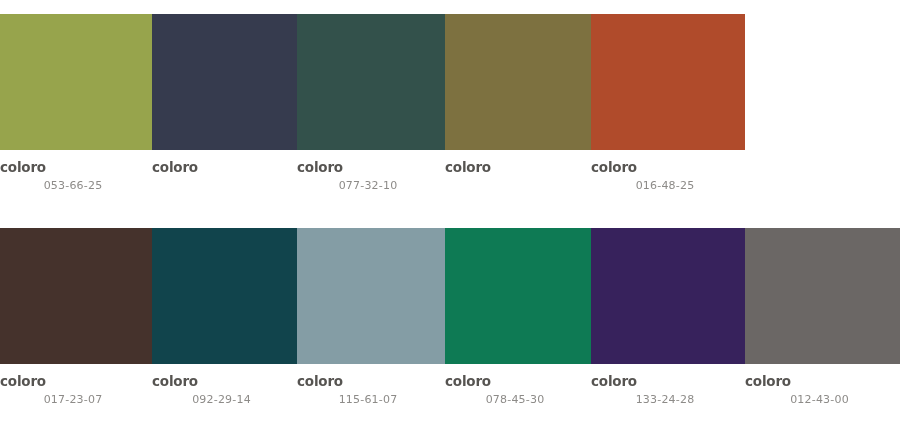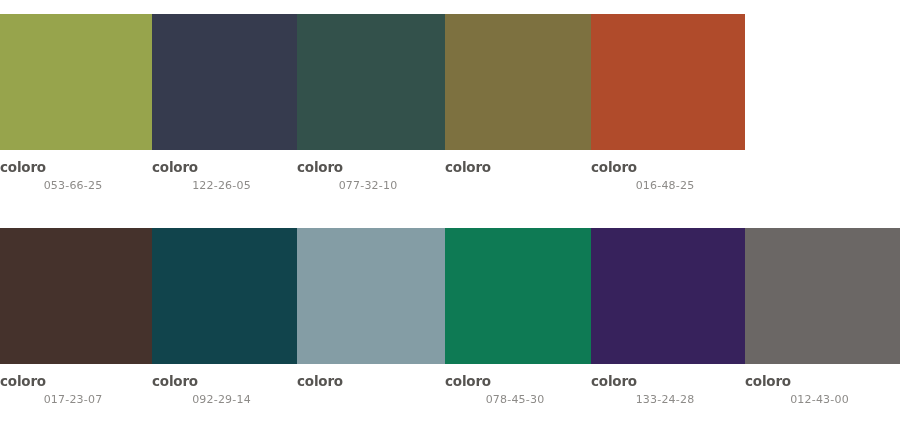--- a/index.html
+++ b/index.html
@@ -82,21 +82,20 @@
         <div class="swatch" title="045-50-17" style="width: 146px; background: rgb(125, 113, 64);"></div>
         <div class="swatch" title="016-48-25" style="width: 154px; background: rgb(176, 75, 43);"></div>
       </div>
     <div class="label-strip">
         <div class="label-cell" style="width: 152px;">
           <div class="brand">coloro</div>
           <div class="code">053-66-25</div>
         </div>
         <div class="label-cell" style="width: 145px;">
           <div class="brand">coloro</div>
-          <div class="code">122-26-05</div>
         </div>
         <div class="label-cell" style="width: 148px;">
           <div class="brand">coloro</div>
           <div class="code">077-32-10</div>
         </div>
         <div class="label-cell" style="width: 146px;">
           <div class="brand">coloro</div>
         </div>
         <div class="label-cell" style="width: 154px;">
           <div class="brand">coloro</div>
@@ -118,20 +117,21 @@
         <div class="label-cell" style="width: 152px;">
           <div class="brand">coloro</div>
           <div class="code">017-23-07</div>
         </div>
         <div class="label-cell" style="width: 145px;">
           <div class="brand">coloro</div>
           <div class="code">092-29-14</div>
         </div>
         <div class="label-cell" style="width: 148px;">
           <div class="brand">coloro</div>
+          <div class="code">115-61-07</div>
         </div>
         <div class="label-cell" style="width: 146px;">
           <div class="brand">coloro</div>
           <div class="code">078-45-30</div>
         </div>
         <div class="label-cell" style="width: 154px;">
           <div class="brand">coloro</div>
           <div class="code">133-24-28</div>
         </div>
         <div class="label-cell" style="width: 155px;">

